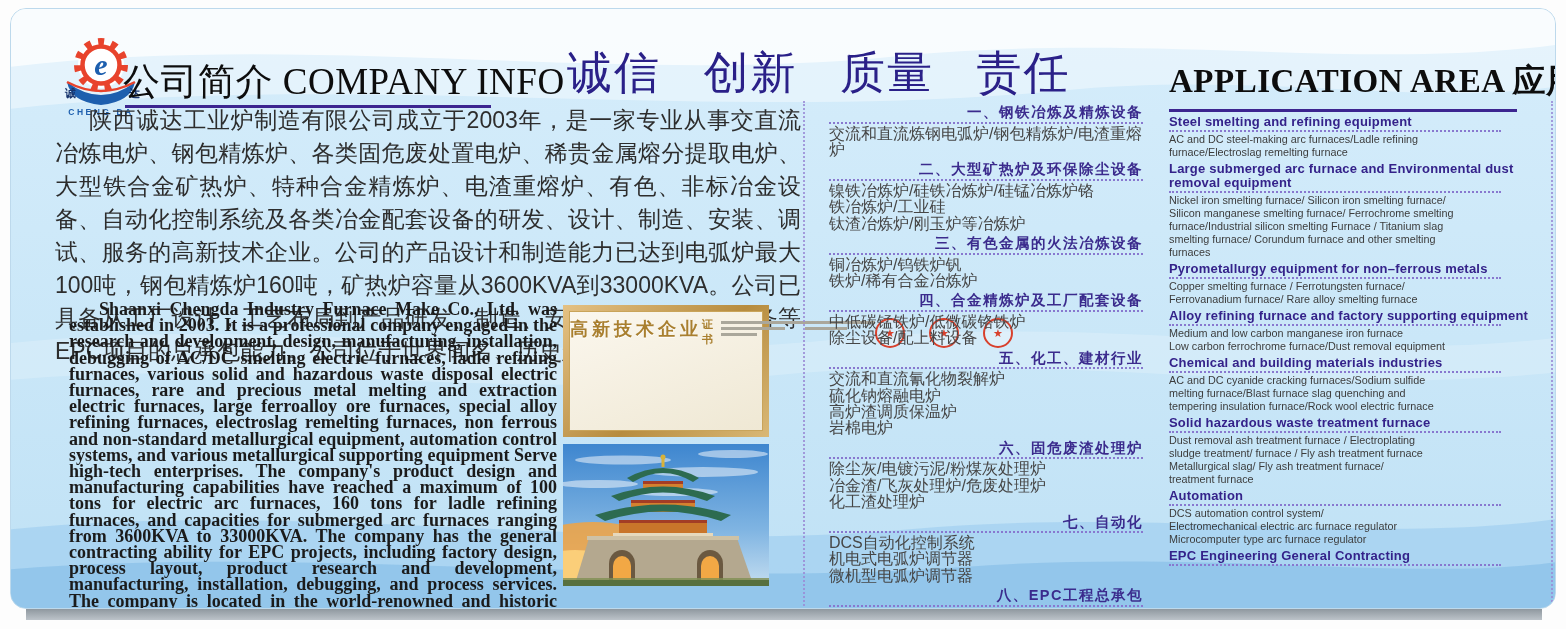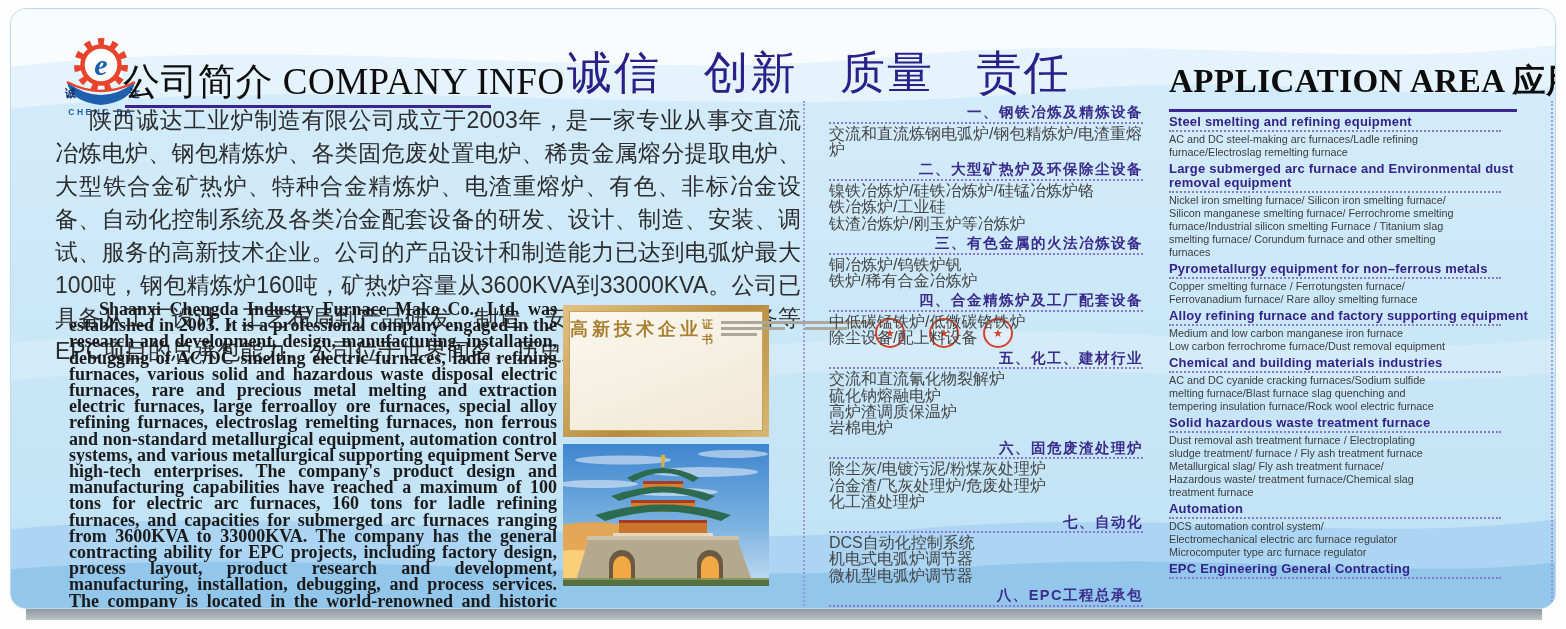--- a/index.html
+++ b/index.html
@@ -259,21 +259,20 @@
         <div class="sec-item-en">AC and DC cyanide cracking furnaces/Sodium sulfide</div>
         <div class="sec-item-en">melting furnace/Blast furnace slag quenching and</div>
         <div class="sec-item-en">tempering insulation furnace/Rock wool electric furnace</div>
       </div>
       <div>
         <div class="sec-h-en">Solid hazardous waste treatment furnace</div>
         <div class="dotline"></div>
         <div class="sec-item-en">Dust removal ash treatment furnace / Electroplating</div>
         <div class="sec-item-en">sludge treatment/ furnace / Fly ash treatment furnace</div>
         <div class="sec-item-en">Metallurgical slag/ Fly ash treatment furnace/</div>
-        <div class="sec-item-en">Hazardous waste/ treatment furnace/Chemical slag</div>
         <div class="sec-item-en">treatment furnace</div>
       </div>
       <div>
         <div class="sec-h-en">Automation</div>
         <div class="dotline"></div>
         <div class="sec-item-en">DCS automation control system/</div>
         <div class="sec-item-en">Electromechanical electric arc furnace regulator</div>
         <div class="sec-item-en">Microcomputer type arc furnace regulator</div>
       </div>
       <div>

